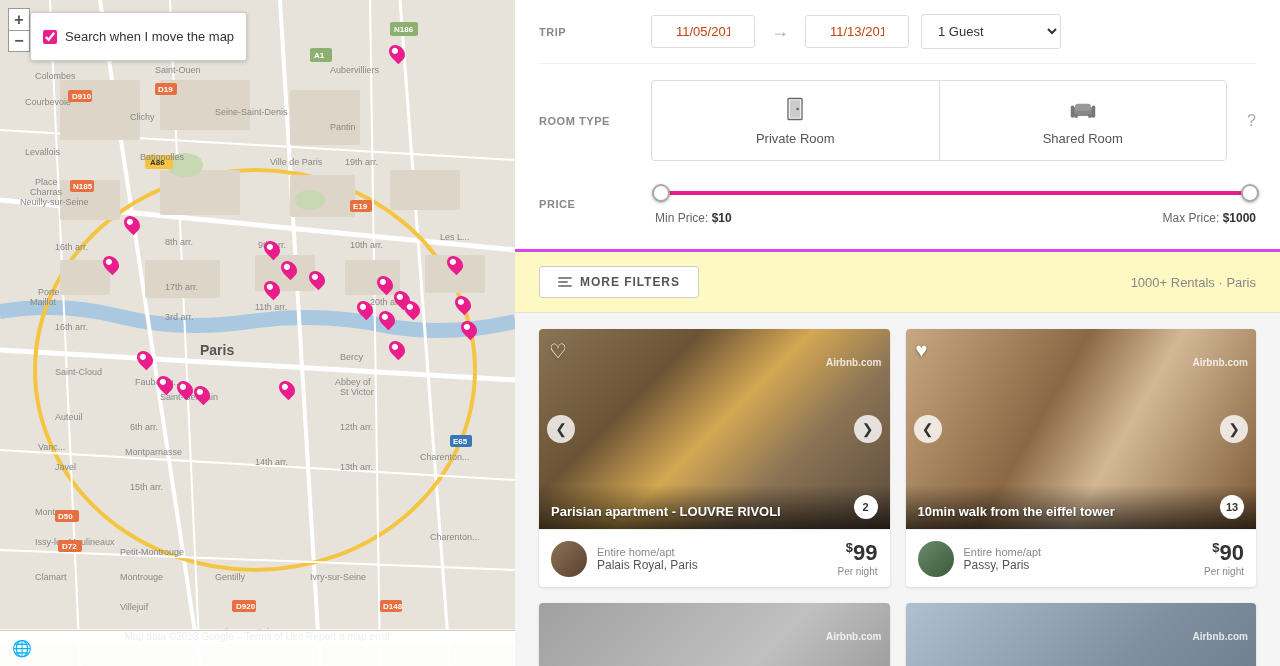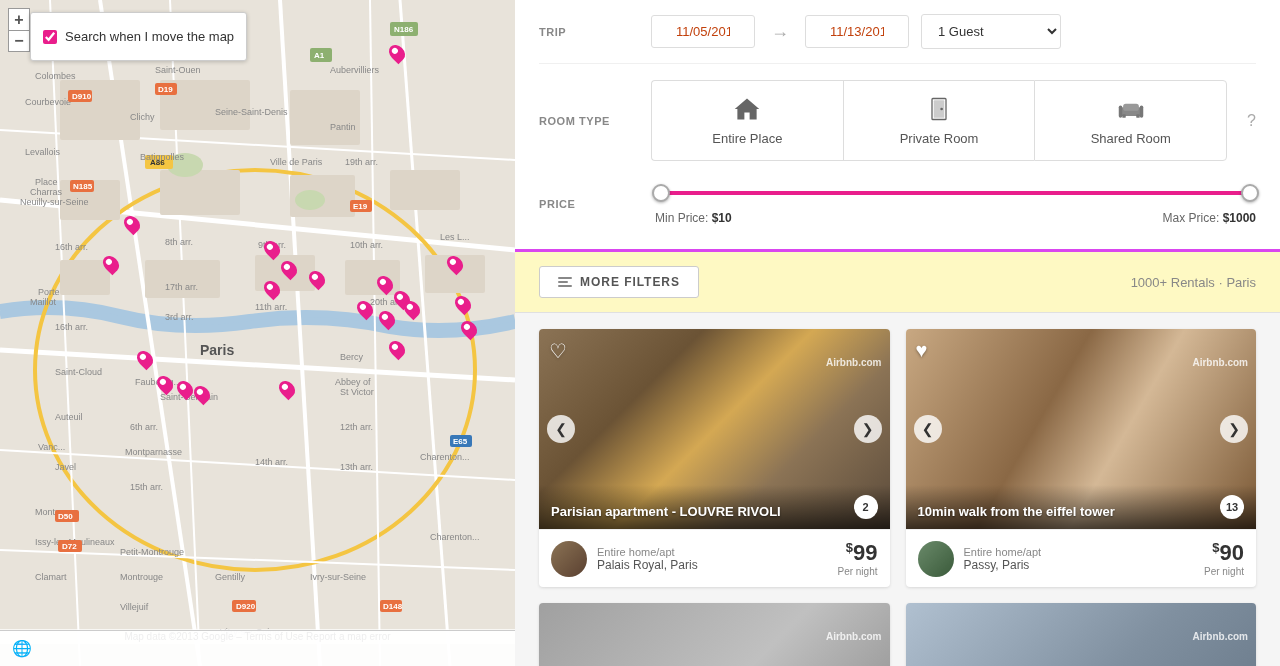--- a/index.html
+++ b/index.html
@@ -653,26 +653,20 @@
         <option>2 Guests</option>
         <option>3 Guests</option>
         <option>4 Guests</option>
       </select>
     </div>
 
     <div class="room-type-row">
       <span class="filter-label">ROOM TYPE</span>
       <div class="room-type-options">
 
-        <button class="room-type-btn">
-          <svg viewBox="0 0 32 32">
-            <path d="M16 4 L30 16 L27 16 L27 28 L19 28 L19 20 L13 20 L13 28 L5 28 L5 16 L2 16 Z"></path>
-          </svg>
-          <span>Entire Place</span>
-        </button>
 
         <button class="room-type-btn">
           <svg viewBox="0 0 32 32">
             <rect x="8" y="4" width="16" height="24" rx="1" stroke="#666" stroke-width="1.5" fill="none"></rect>
             <rect x="10" y="6" width="12" height="20" fill="#ccc" rx="1"></rect>
             <circle cx="19" cy="16" r="1.5" fill="#666"></circle>
           </svg>
           <span>Private Room</span>
         </button>
 

